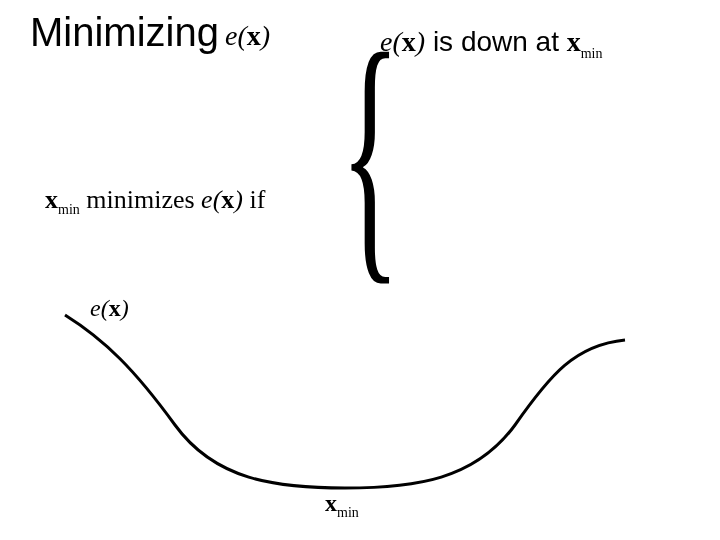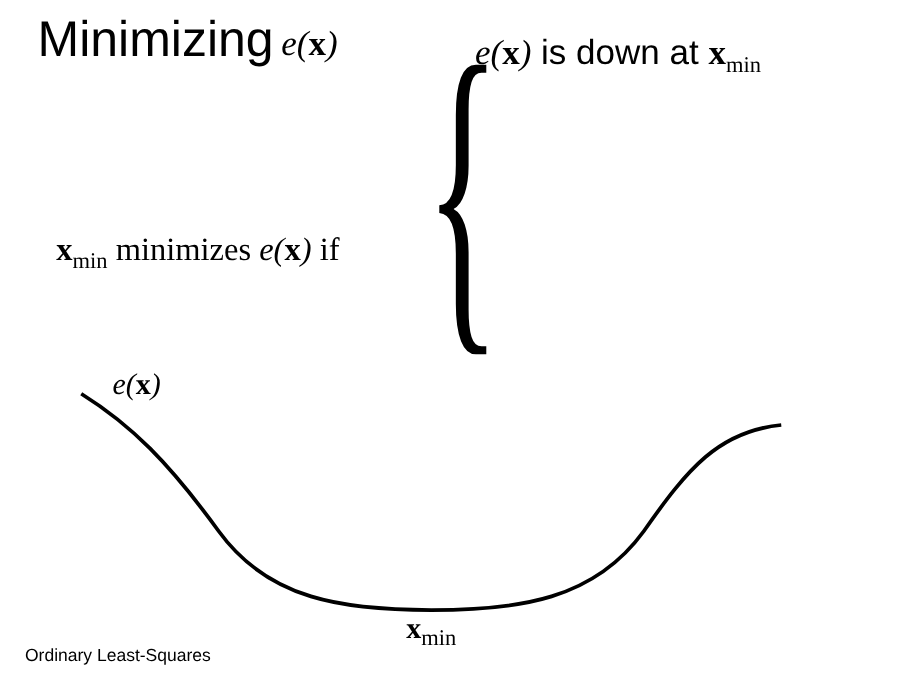--- a/index.html
+++ b/index.html
@@ -34,21 +34,21 @@
   }
   .title-expr .var { font-weight: bold; font-style: normal; }
   .flat-block {
     position: absolute;
     top: 26px;
     left: 380px;
     font-size: 28px;
   }
   .flat-block .expr { font-family: "Times New Roman", serif; font-style: italic; }
   .flat-block .var { font-weight: bold; font-style: normal; }
-  .xmin-sub { font-size: 18px; vertical-align: sub; font-style: normal; font-family: "Times New Roman", serif; }
+  .xmin-sub { font-size: 14px; vertical-align: sub; font-style: normal; font-family: "Times New Roman", serif; }
   .xmin { font-family: "Times New Roman", serif; }
   .xmin .x { font-weight: bold; font-style: normal; }
   .grad-line {
     position: absolute;
     top: 80px;
     left: 435px;
     font-family: "Times New Roman", serif;
     font-size: 26px;
   }
   .grad-line .var { font-weight: bold; font-style: normal; }
@@ -147,15 +147,14 @@
              C 60 30, 90 60, 130 115
              C 170 170, 230 178, 300 178
              C 370 178, 430 170, 470 115
              C 505 65, 530 35, 580 30" stroke="#000" stroke-width="3" fill="none"></path>
   </svg>
 
   <div class="xmin-axis">
     <span class="x">x</span><span class="xmin-sub">min</span>
   </div>
 
-  <div class="footer">Ordinary Least-Squares</div>
 
 </div>
 
 </body></html>

